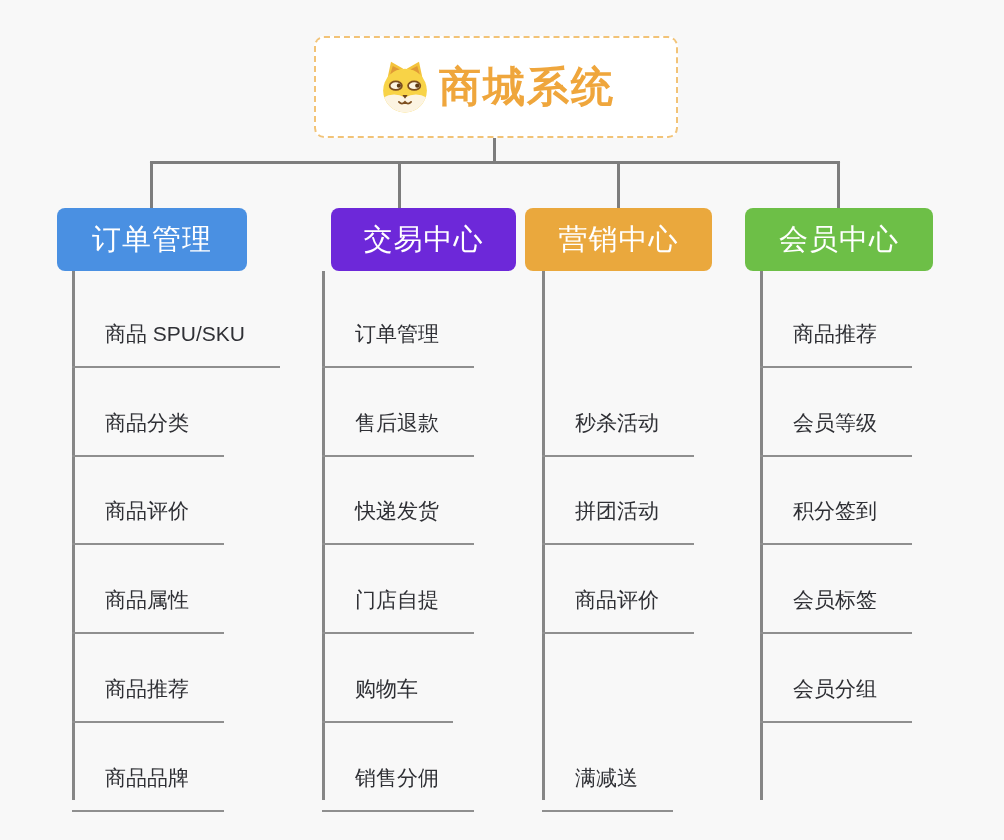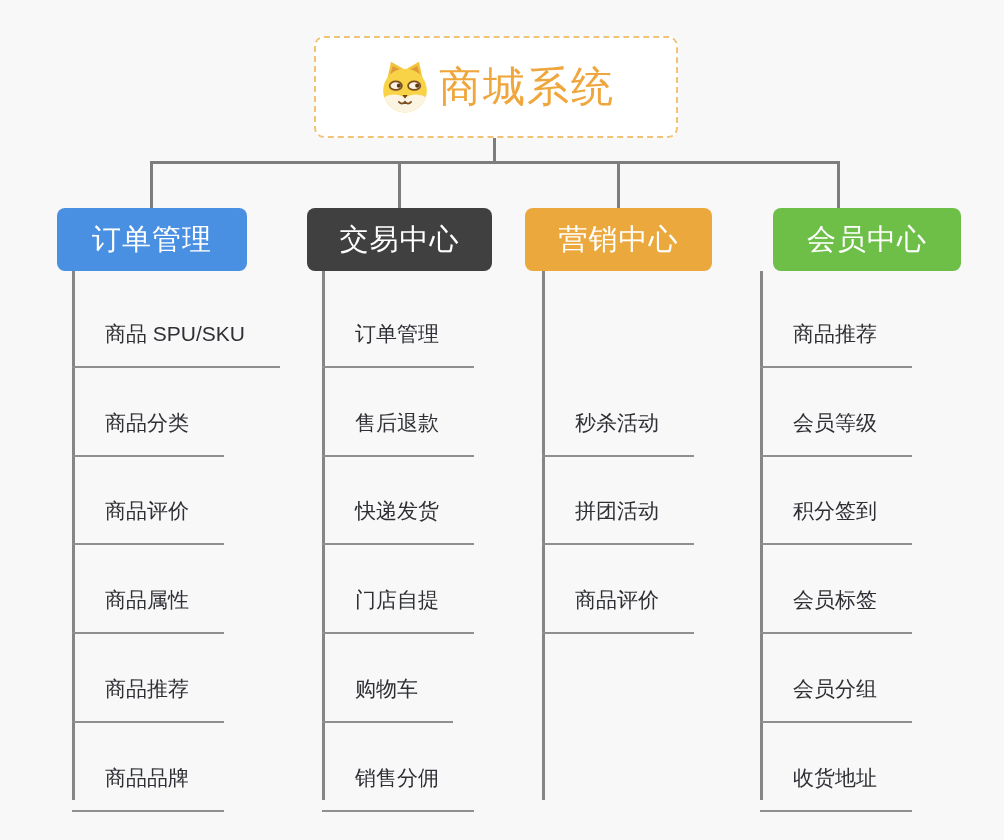--- a/index.html
+++ b/index.html
@@ -14,21 +14,21 @@
   .conn-h { left:150px; top:161px; width:690px; height:3px; border-radius:2px; }
   .conn-drop { top:161px; width:3px; height:47px; }
   .d1{left:150px}.d2{left:398px}.d3{left:617px}.d4{left:837px}
   .trunk { position:absolute; top:271px; width:3px; height:529px; background:#868686; }
   .t1{left:72px}.t2{left:322px}.t3{left:542px}.t4{left:760px}
   
   .root {
     position:absolute; left:314px; top:36px; width:364px; height:102px;
     box-sizing:border-box; background:#ffffff;
     border:2px dashed #f2c377; border-radius:10px;
-    display:flex; align-items:center; justify-content:center; gap:6px;
+    display:flex; align-items:center; justify-content:center; gap:6px;font-weight:bold;
   }
   .root-title { font-size:42px; letter-spacing:2px; color:#efa63c; white-space:nowrap; }
   .root-icon { width:56px; height:56px; display:block; }
   
   .branch {
     position:absolute; top:208px; height:63px; border-radius:8px;
     display:flex; align-items:center; justify-content:center;
   }
   .branch span { color:#ffffff; font-size:29px; letter-spacing:1px; white-space:nowrap; }
   .b1{left:57px;width:190px}
@@ -80,48 +80,48 @@
       <circle cx="46" cy="30.5" r="2.4" fill="#5d3a14"></circle>
       <path d="M29 41 h6 l-3 4.5 z" fill="#6b4420"></path>
       <path d="M25 49 q3.5 4 7 0 q3.5 4 7 0" stroke="#7d4f1f" stroke-width="2" fill="none" stroke-linecap="round"></path>
     </svg>
     <span class="root-title">商城系统</span>
   </div>
 
   <div class="branch b1" style="background-color: rgb(74, 144, 226);">
     <span>订单管理</span>
   </div>
-  <div class="branch b2" style="background-color: #404040;">
+  <div class="branch b2" style="background-color: #6d28d9; margin-left: 24px;">
     <span>交易中心</span>
   </div>
   <div class="branch b3" style="background-color: rgb(234, 168, 61);">
     <span>营销中心</span>
   </div>
-  <div class="branch b4" style="background-color: rgb(109, 191, 71); margin-left: 28px;">
+  <div class="branch b4" style="background-color: rgb(109, 191, 71);">
     <span>会员中心</span>
   </div>
 
   <div class="leaf c1 r1">商品 SPU/SKU</div>
   <div class="leaf c1 r2">商品分类</div>
   <div class="leaf c1 r3">商品评价</div>
   <div class="leaf c1 r4">商品属性</div>
   <div class="leaf c1 r5">商品推荐</div>
   <div class="leaf c1 r6">商品品牌</div>
 
   <div class="leaf c2 r1">订单管理</div>
   <div class="leaf c2 r2">售后退款</div>
   <div class="leaf c2 r3">快递发货</div>
   <div class="leaf c2 r4">门店自提</div>
   <div class="leaf c2 r5">购物车</div>
   <div class="leaf c2 r6">销售分佣</div>
 
   <div class="leaf c3 r2">秒杀活动</div>
   <div class="leaf c3 r3">拼团活动</div>
   <div class="leaf c3 r4">商品评价</div>
+  <div class="leaf c3 r6">满减送</div>
 
   <div class="leaf c4 r1">商品推荐</div>
   <div class="leaf c4 r2">会员等级</div>
   <div class="leaf c4 r3">积分签到</div>
   <div class="leaf c4 r4">会员标签</div>
   <div class="leaf c4 r5">会员分组</div>
-  <div class="leaf c4 r6">收货地址</div>
 
 </div>
 
 </body></html>

